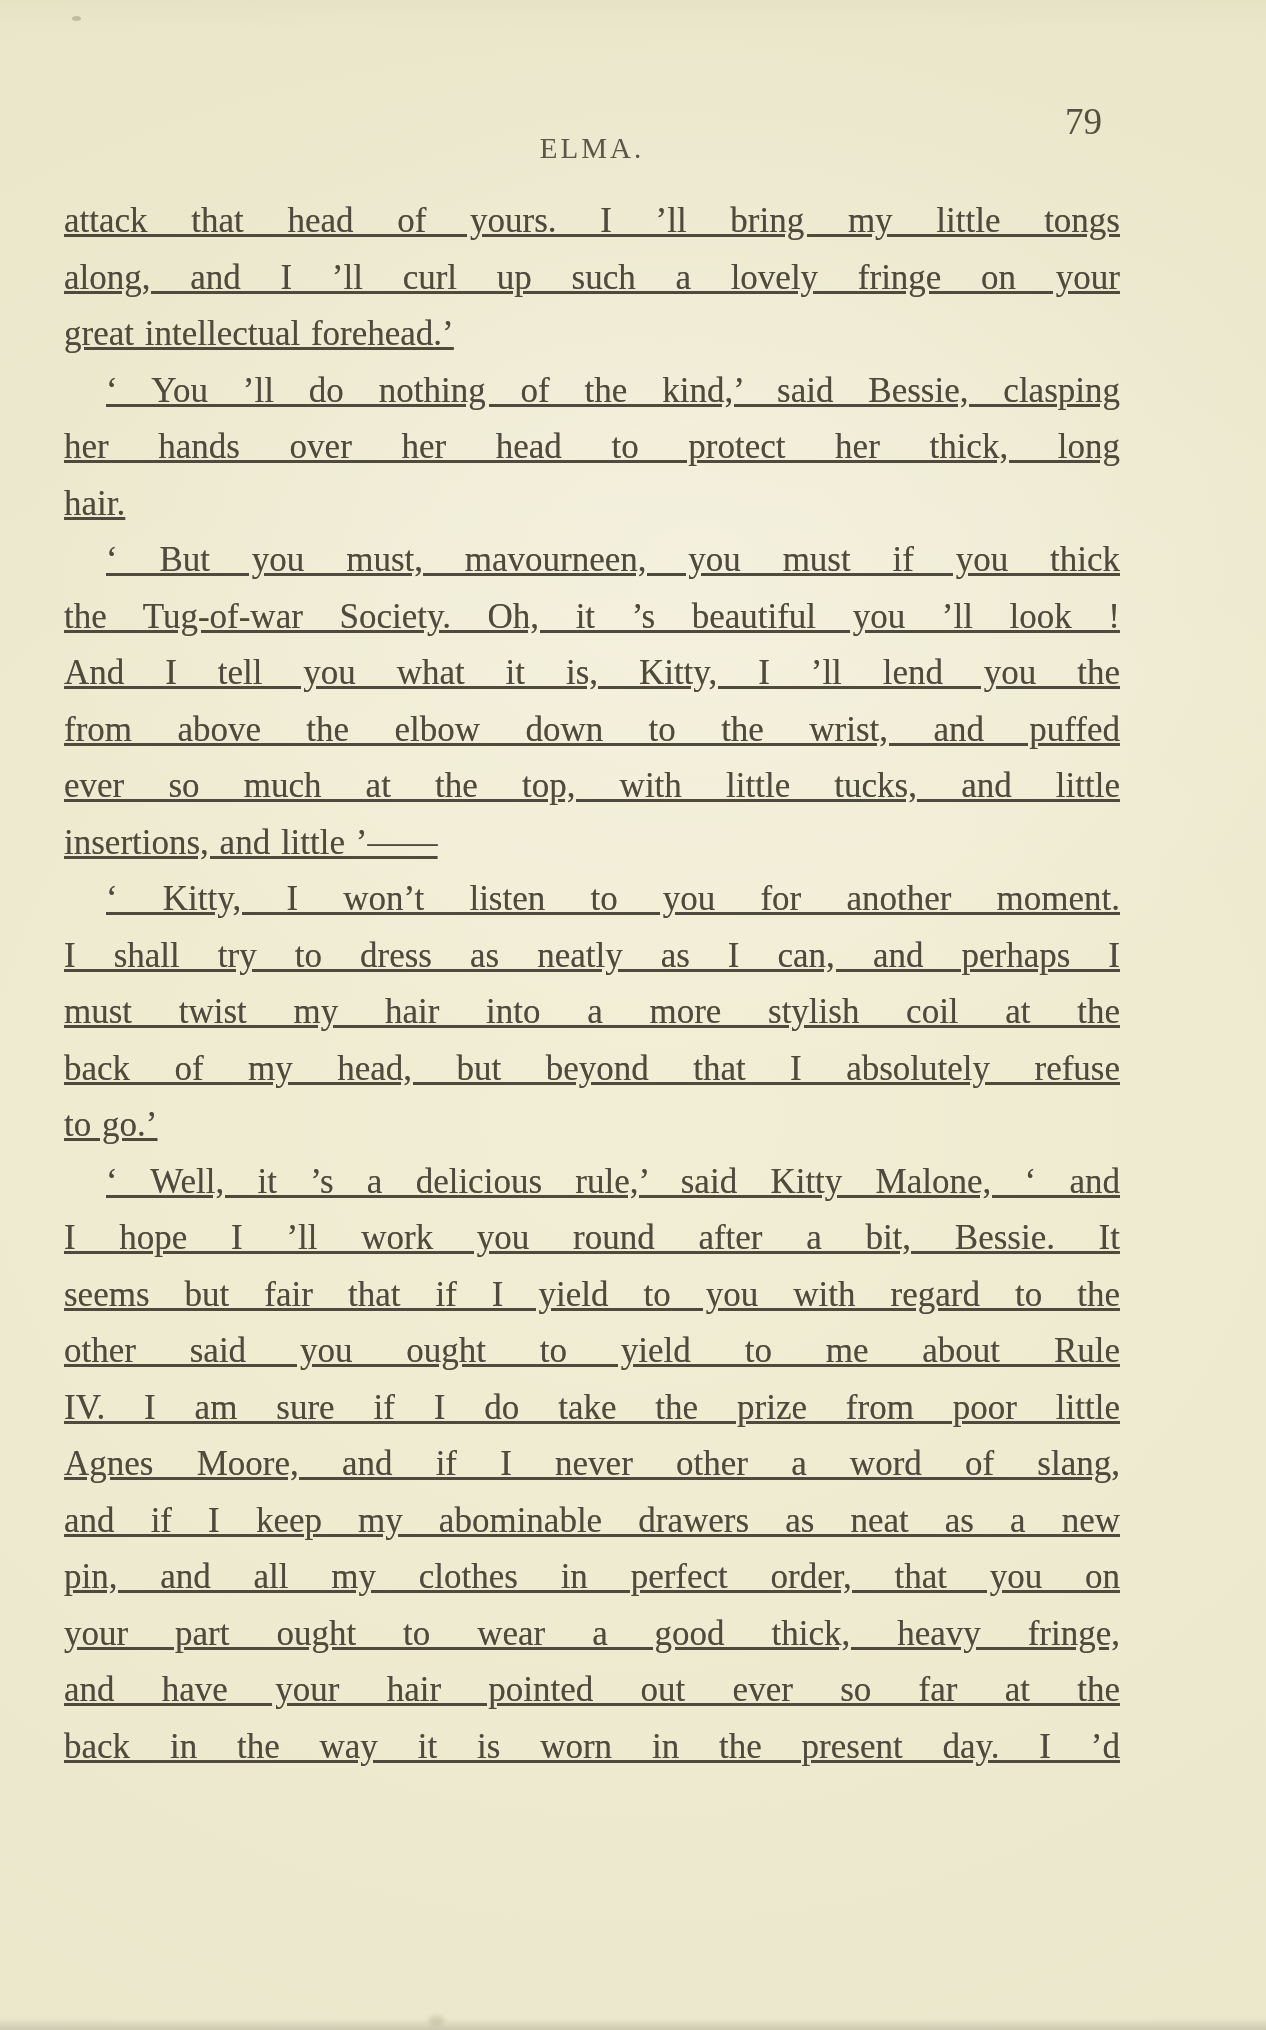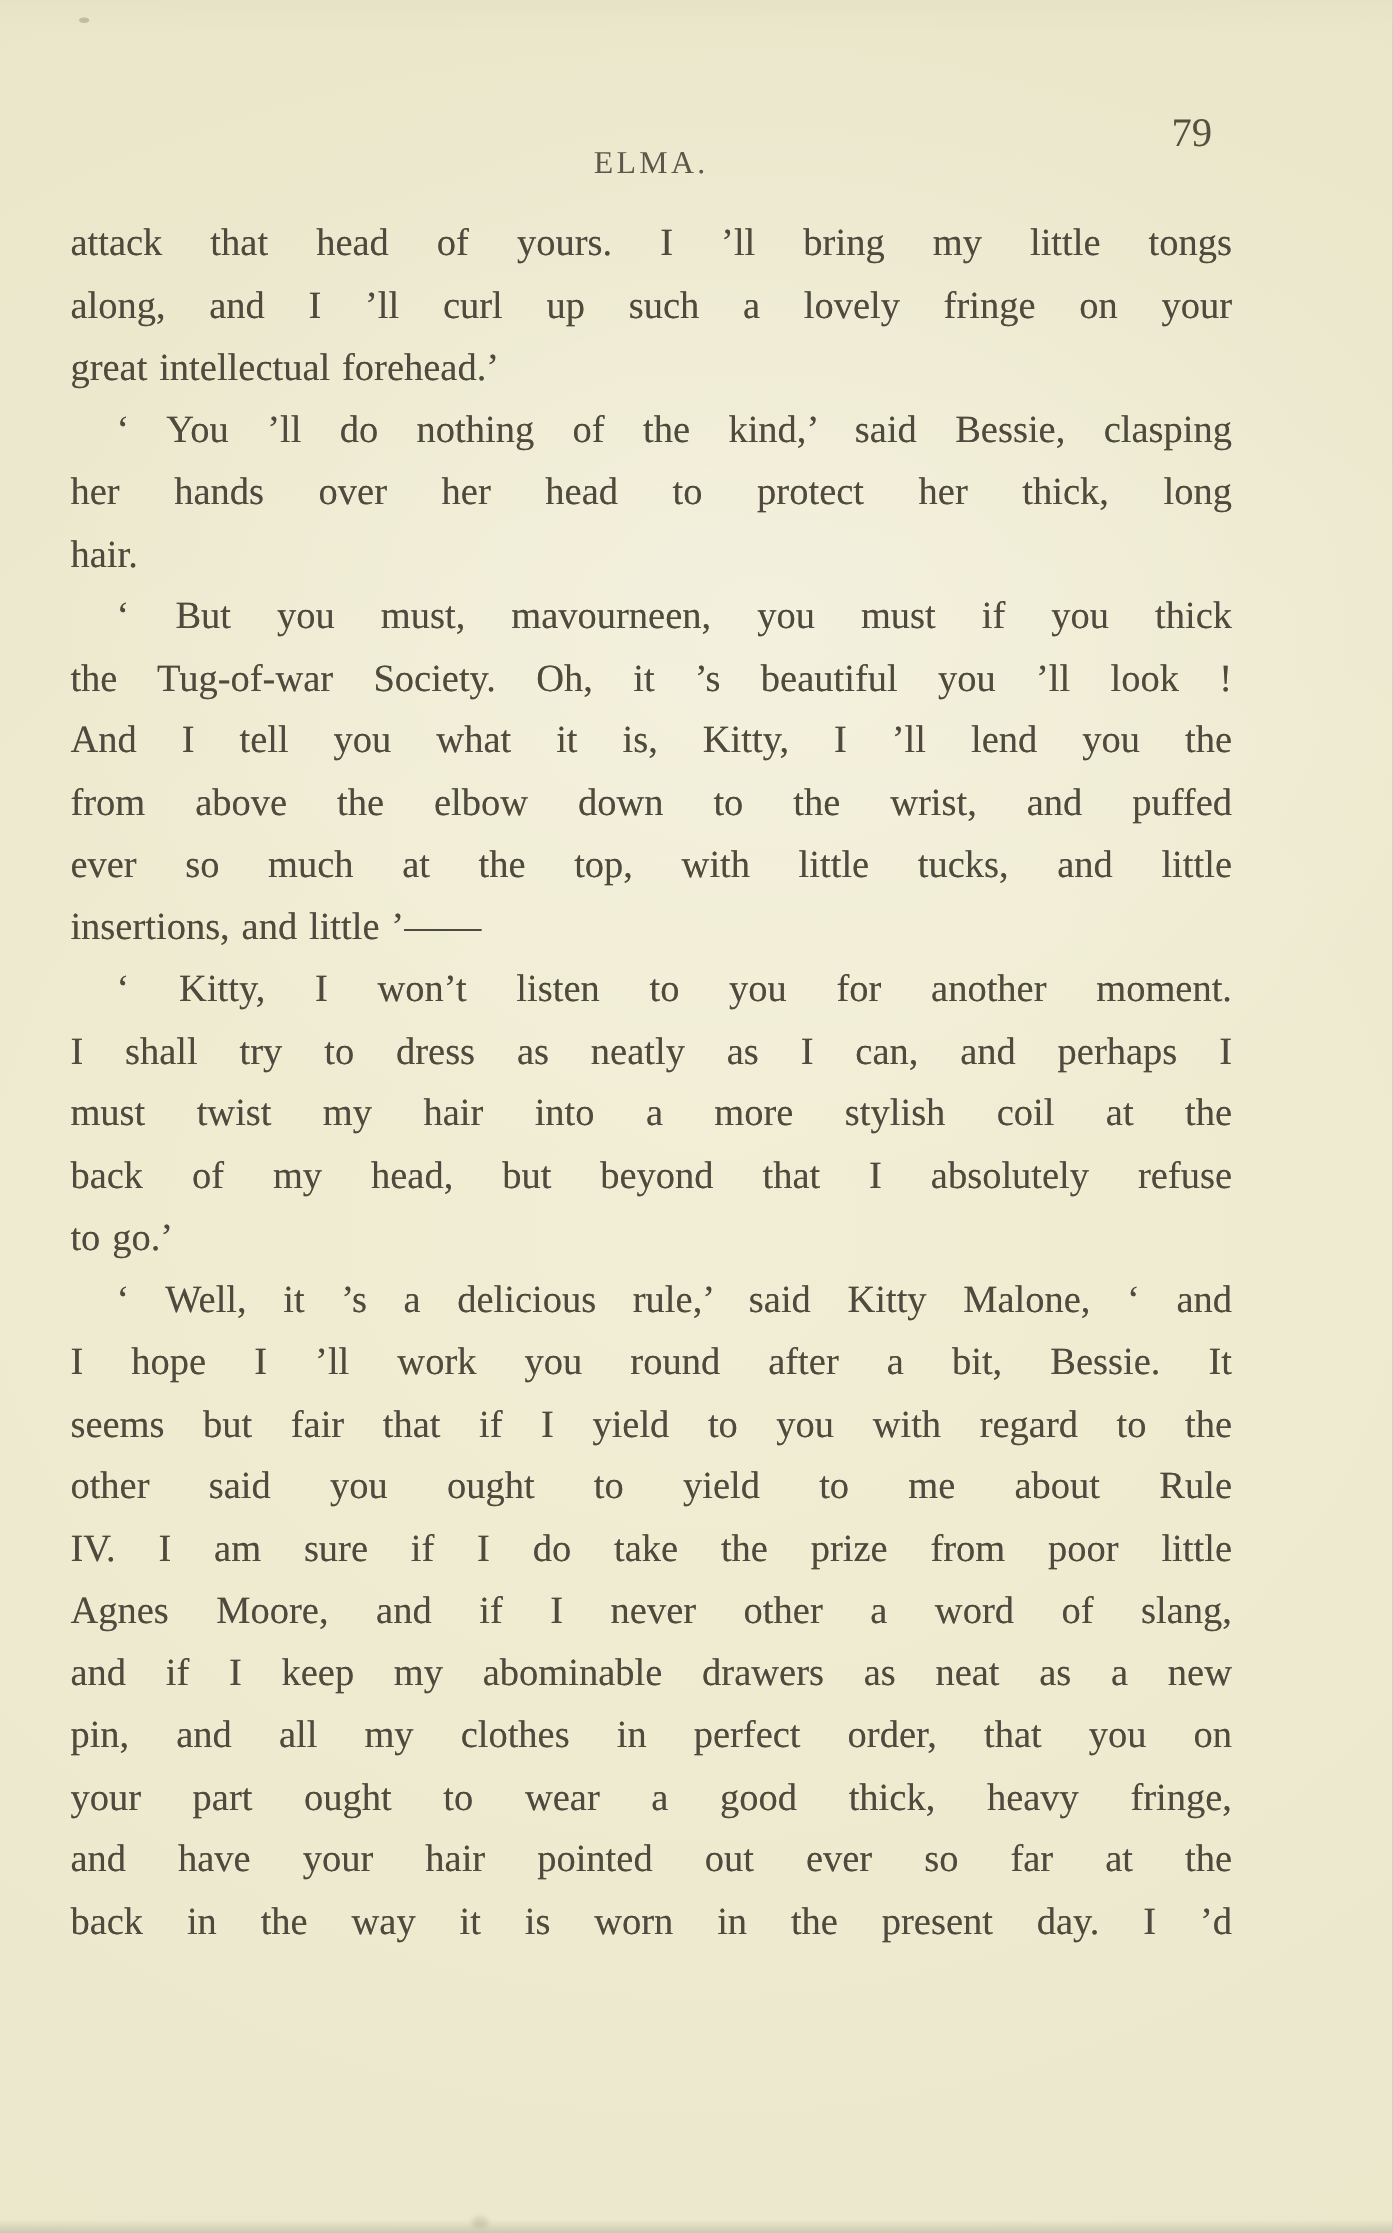--- a/index.html
+++ b/index.html
@@ -67,21 +67,21 @@
 
   .body-text {
     position: absolute;
     top: 193px;
     left: 64px;
     width: 1056px;
     font-size: 35px;
     text-shadow: 0 0 0.6px rgba(78,74,61,0.55);
   }
 
-  .para { margin: 0; }
+  .para { margin: 0; text-decoration: underline; }
   .line {
     line-height: 56.5px;
     height: 56.5px;
     overflow: hidden;
     text-align: justify;
     text-align-last: justify;
     word-spacing: 2px;
   }
   .para.no-stretch-last .line:last-child {
     text-align-last: left;

